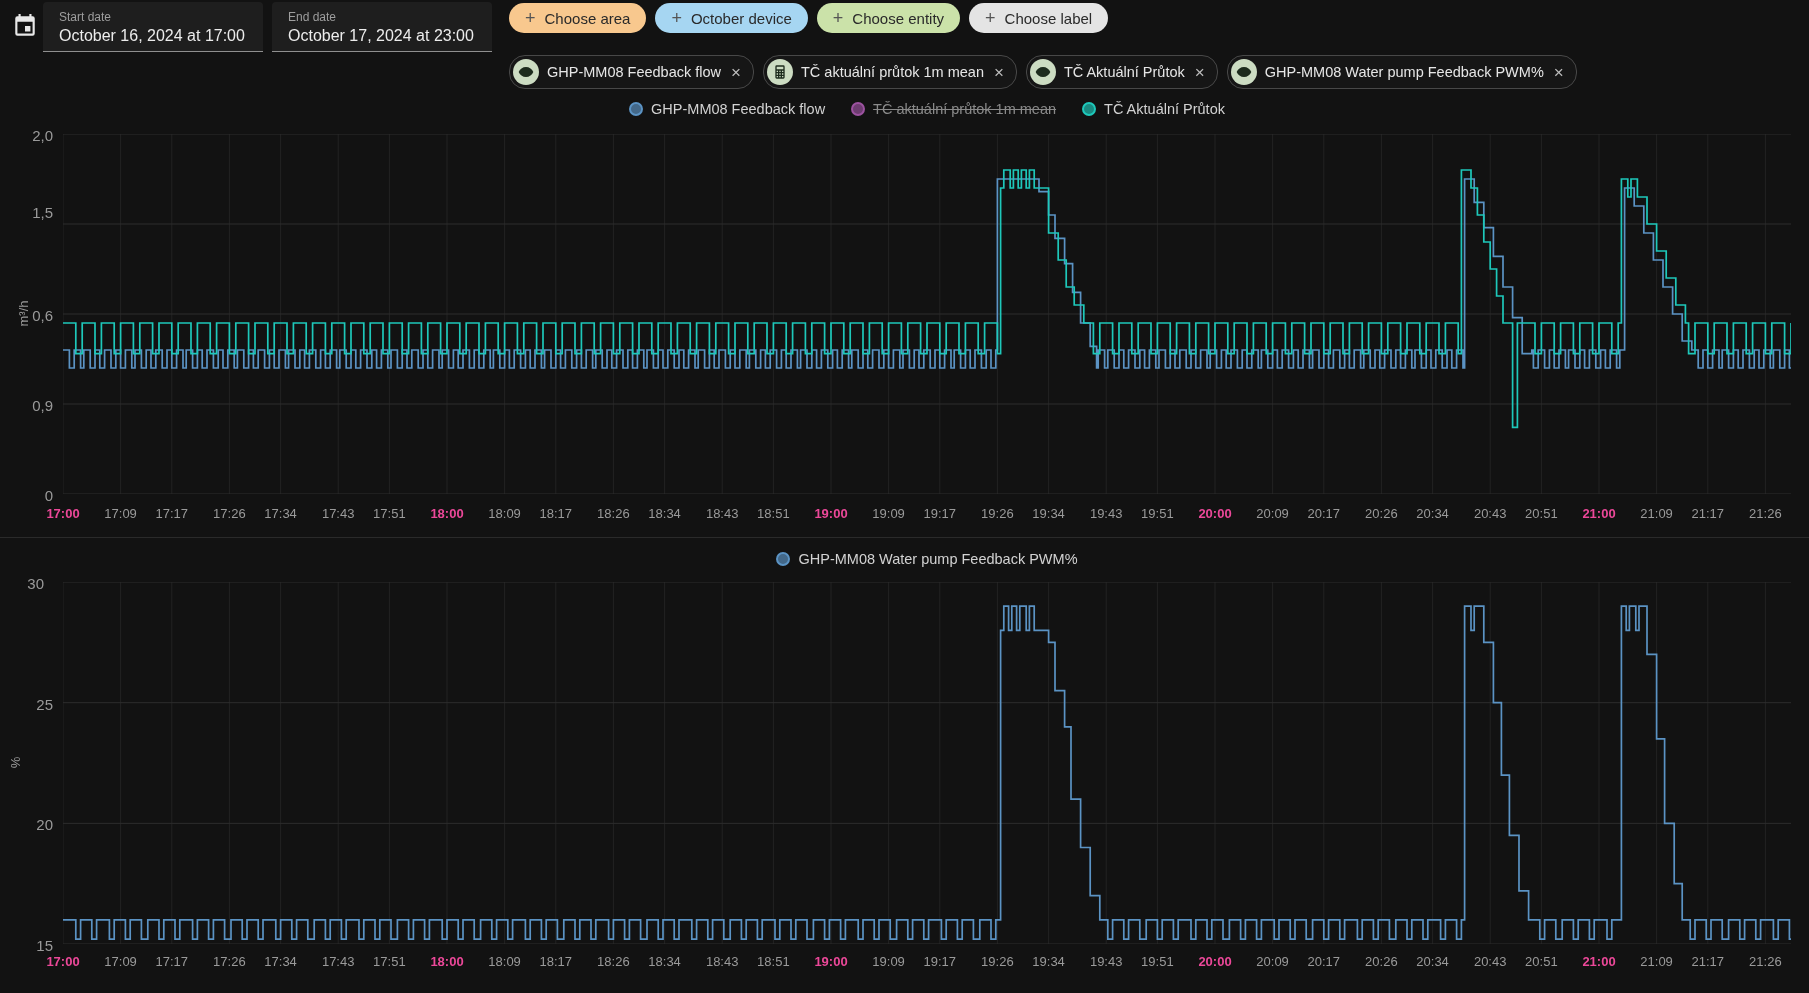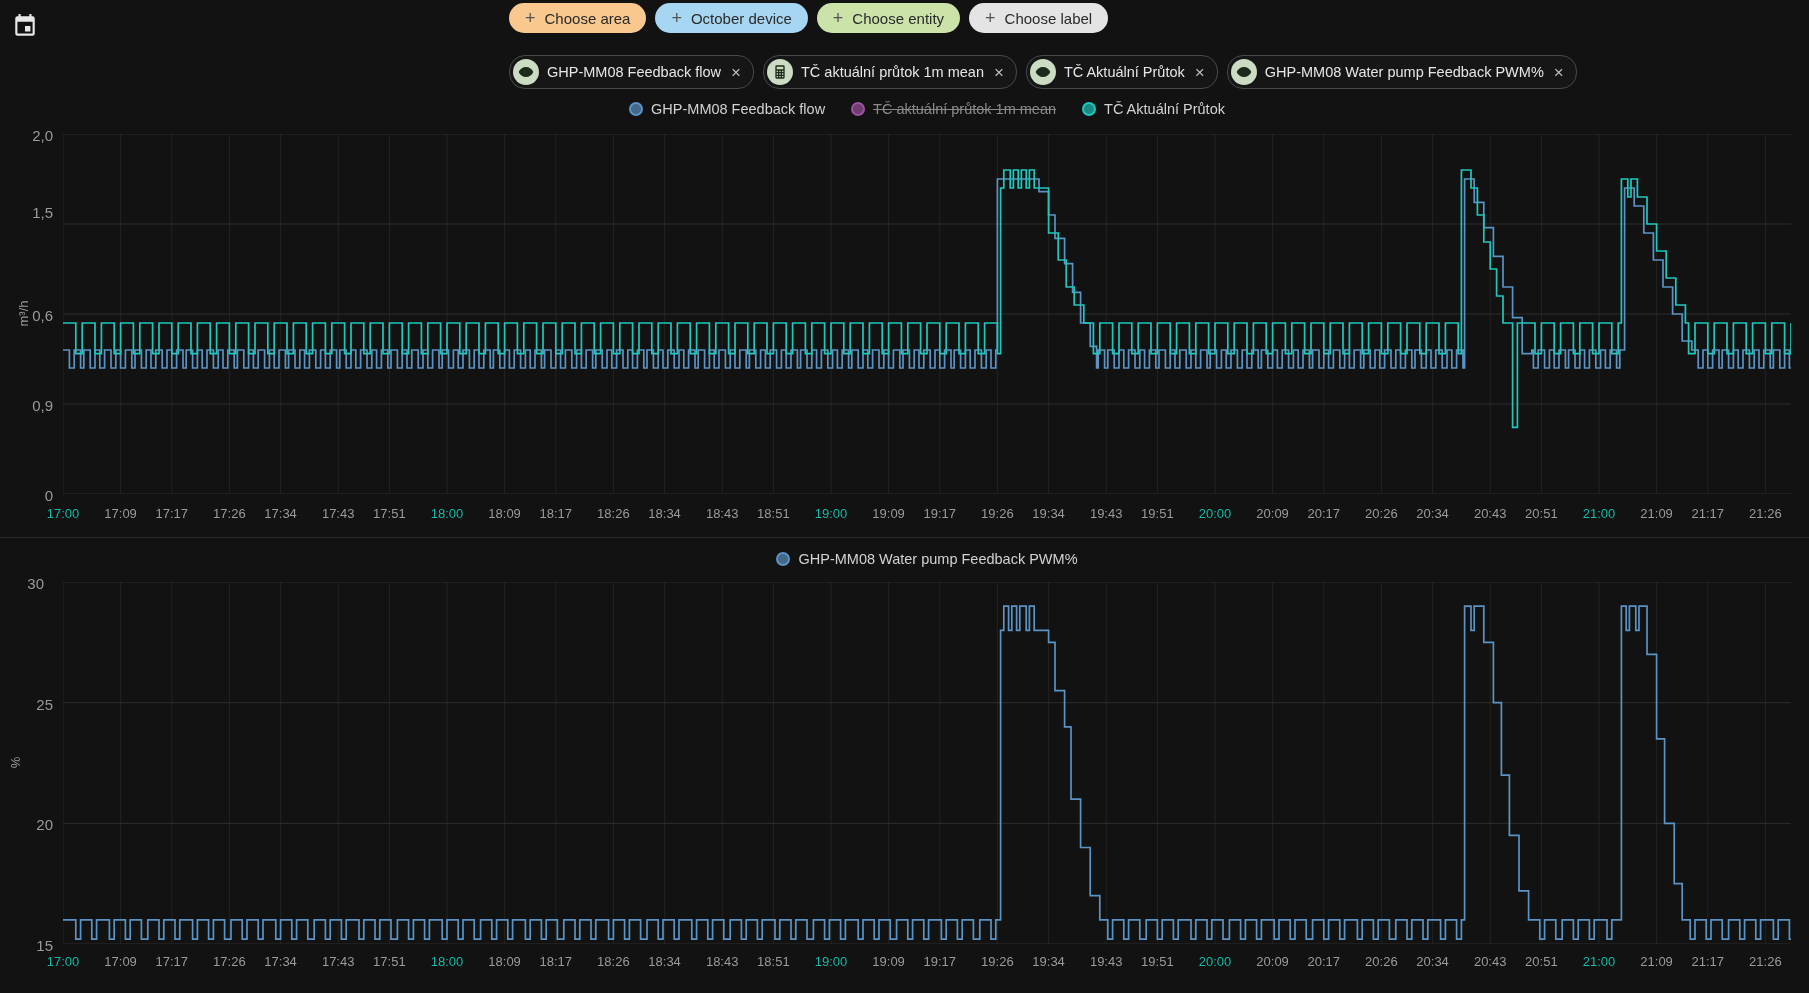--- a/index.html
+++ b/index.html
@@ -29,38 +29,46 @@
   
   .legend{position:absolute;left:63px;width:1728px;display:flex;justify-content:center;gap:26px;
           font-size:14.5px;color:#d2d2d2;}
   #legend1{top:101px;} #legend2{top:551px;}
   .litem{display:inline-flex;align-items:center;gap:8px;cursor:pointer;}
   .ldot{width:14px;height:14px;border-radius:50%;box-sizing:border-box;}
   .litem.struck{color:#8a8a8a;text-decoration:line-through;}
   
   .ytick{position:absolute;font-size:15px;color:#9a9a9a;text-align:right;width:44px;}
   .xtick{position:absolute;font-size:13px;color:#9a9a9a;transform:translateX(-50%);white-space:nowrap;}
-  .xtick.bold{color:#14b8a6;font-weight:normal;}
+  .xtick.bold{color:#ec4899;font-weight:bold;}
   .axis-title{position:absolute;font-size:13px;color:#9a9a9a;transform:rotate(-90deg);
               transform-origin:center;}
   .divider{position:absolute;left:0;width:1809px;height:1px;background:#2a2a2a;}
   svg.chart{position:absolute;}
 </style>
 </head>
 <body>
 
 <div class="page">
 
   <button class="cal-btn" title="">
     <svg width="26" height="26" viewBox="0 0 24 24" fill="currentColor">
       <path d="M19,3H18V1H16V3H8V1H6V3H5A2,2 0 0,0 3,5V19A2,2 0 0,0 5,21H19A2,2 0 0,0 21,19V5A2,2 0 0,0 19,3M19,19H5V8H19V19M12,12H17V17H12V12Z"></path>
     </svg>
   </button>
 
-
+  <div class="date-field" style="left:43px;">
+    <div class="df-label">Start date</div>
+    <div class="df-value">October 16, 2024 at 17:00</div>
+  </div>
+
+  <div class="date-field" style="left:272px;">
+    <div class="df-label">End date</div>
+    <div class="df-value">October 17, 2024 at 23:00</div>
+  </div>
 
   <div id="filter-chips" class="chip-row">
       <span class="chip" style="background: rgb(248, 200, 142);">
         <span class="plus">+</span>
         <span>Choose area</span>
       </span>
       <span class="chip" style="background: rgb(166, 214, 242);">
         <span class="plus">+</span>
         <span>October device</span>
       </span>

